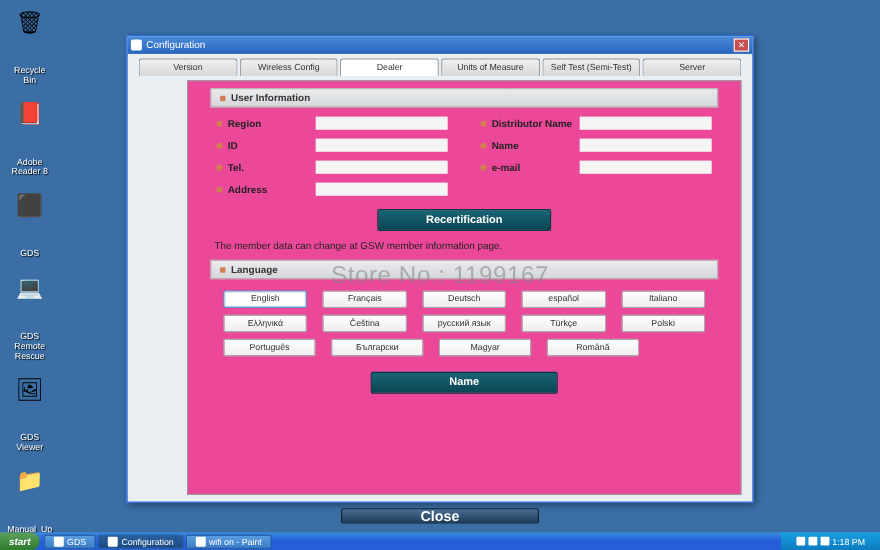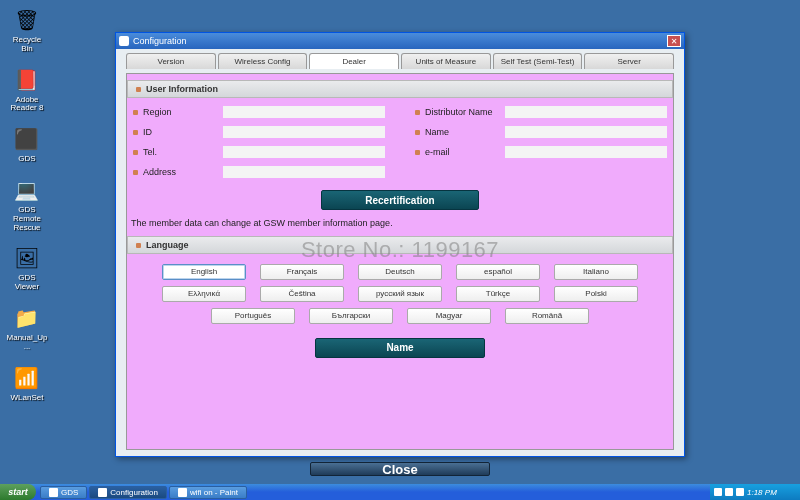--- a/index.html
+++ b/index.html
@@ -2,71 +2,71 @@
 <html><head>
 <meta charset="utf-8">
 <style>
 * { margin: 0; padding: 0; box-sizing: border-box; font-family: Tahoma, Arial, sans-serif; }
 body { width: 800px; height: 500px; background: #3a6ea5; overflow: hidden; position: relative; }
 
 
 .desktop-icons { position: absolute; left: 6px; top: 6px; display: flex; flex-direction: column; gap: 12px; }
 .desktop-icon { width: 42px; display: flex; flex-direction: column; align-items: center; gap: 2px; cursor: pointer; }
 .desktop-icon .icon-img { width: 28px; height: 28px; display: flex; align-items: center; justify-content: center; font-size: 20px; }
-.desktop-icon .icon-label { color: #fff; font-size: 8px; text-align: center; text-shadow: 1px 1px 1px #000; line-height: 1.1; word-break: break-word; }
+.desktop-icon .icon-label { color: #fff; font-size: 8px; text-align: center; text-shadow: 1px 1px 1px #000; line-height: 1.1; word-break: break-word; margin-top: 24px; }
 
 
 .window { position: absolute; left: 115px; top: 32px; width: 570px; height: 425px; background: #e8eef2; border: 1px solid #0054e3; box-shadow: 2px 2px 6px rgba(0,0,0,0.4); }
 .titlebar { height: 16px; background: linear-gradient(to bottom, #4a8cda 0%, #2865be 100%); display: flex; align-items: center; justify-content: space-between; padding: 0 3px; }
 .titlebar-left { display: flex; align-items: center; gap: 4px; }
 .titlebar-icon { width: 10px; height: 10px; background: #fff; border-radius: 2px; }
 .titlebar-text { color: #fff; font-size: 9px; }
 .titlebar-close { width: 14px; height: 12px; background: #c75050; color: #fff; font-size: 8px; display: flex; align-items: center; justify-content: center; cursor: pointer; border: 1px solid #fff; }
 
 .window-body { padding: 4px 10px 6px 10px; height: calc(100% - 16px); display: flex; flex-direction: column; }
 
 
 .tabs { display: flex; gap: 2px; margin-bottom: 4px; }
 .tab { flex: 1; height: 16px; background: linear-gradient(to bottom, #f0f0f0, #d8d8d8); border: 1px solid #999; border-bottom: none; border-radius: 3px 3px 0 0; font-size: 8px; display: flex; align-items: center; justify-content: center; cursor: pointer; color: #333; }
 .tab.active { background: #fff; font-weight: normal; position: relative; z-index: 2; }
 
-.content-area { flex: 1; background: #f0abfc; border: 1px solid #999; padding: 6px 0; }
+.content-area { flex: 1; background: #ec4899; border: 1px solid #999; padding: 6px 20px; margin-left: 44px; }
 
 
 .section-header { background: linear-gradient(to bottom, #eaebed, #d4d7da); border: 1px solid #b8b8b8; padding: 3px 8px; font-size: 9px; font-weight: bold; color: #333; margin-bottom: 6px; }
 .bullet { display: inline-block; width: 5px; height: 5px; background: #d08050; border-radius: 1px; margin-right: 5px; vertical-align: middle; }
 
 .user-info { display: flex; gap: 30px; padding: 2px 6px 8px 6px; }
 .user-col { flex: 1; display: flex; flex-direction: column; gap: 8px; }
 .field-row { display: flex; align-items: center; }
-.field-label { font-size: 9px; font-weight: normal; color: #222; width: 90px; display: flex; align-items: center; }
+.field-label { font-size: 9px; font-weight: bold; color: #222; width: 90px; display: flex; align-items: center; }
 .field-value { flex: 1; height: 12px; background: #f4f4f4; }
 
 .btn-recert { width: 158px; height: 20px; margin: 4px auto 6px auto; background: linear-gradient(to bottom, #1a6575, #0b4552); color: #fff; font-size: 10px; font-weight: bold; display: flex; align-items: center; justify-content: center; border: 1px solid #063440; cursor: pointer; border-radius: 2px; }
 .btn-save { width: 170px; height: 20px; margin: 8px auto 4px auto; background: linear-gradient(to bottom, #1a6575, #0b4552); color: #fff; font-size: 10px; font-weight: bold; display: flex; align-items: center; justify-content: center; border: 1px solid #063440; cursor: pointer; border-radius: 2px; }
 
 .info-text { font-size: 9px; color: #222; padding: 2px 4px 6px 4px; line-height: 1.3; }
 
-.lang-grid { display: flex; flex-direction: column; gap: 6px; padding: 4px 12px 6px 12px; align-items: center; }
+.lang-grid { display: flex; flex-direction: column; gap: 6px; padding: 4px 12px 6px 12px; }
 .lang-row { display: flex; gap: 14px; justify-content: flex-start; }
 .lang-btn { width: 84px; height: 16px; background: linear-gradient(to bottom, #fff, #eee); border: 1px solid #aaa; font-size: 8px; display: flex; align-items: center; justify-content: center; cursor: pointer; border-radius: 2px; color: #333; }
 .lang-btn.selected { border: 1px solid #5a8fc7; background: #fff; box-shadow: inset 0 0 0 1px #bcd4ed; }
 
 
 .close-bar { position: absolute; left: 115px; top: 462px; width: 570px; display: flex; justify-content: center; }
 .btn-close { width: 180px; height: 14px; background: linear-gradient(to bottom, #4a6f93, #1f3b58); color: #fff; font-size: 13px; font-weight: bold; display: flex; align-items: center; justify-content: center; border: 1px solid #122436; cursor: pointer; border-radius: 2px; }
 
 
 .taskbar { position: absolute; left: 0; bottom: 0; width: 800px; height: 16px; background: linear-gradient(to bottom, #3c8cde 0%, #245edb 50%, #245edb 100%); display: flex; align-items: stretch; }
 .start-btn { width: 36px; background: linear-gradient(to bottom, #5da05d, #2d7a2d); color: #fff; font-size: 9px; font-weight: bold; font-style: italic; display: flex; align-items: center; justify-content: center; gap: 3px; border-radius: 0 8px 8px 0; cursor: pointer; }
 .task-buttons { flex: 1; display: flex; align-items: center; gap: 2px; padding: 1px 4px; }
 .task-btn { height: 13px; padding: 0 8px; background: linear-gradient(to bottom, #5a9de0, #3a7dc7); border: 1px solid #2a5fa0; color: #fff; font-size: 8px; display: flex; align-items: center; gap: 3px; cursor: pointer; border-radius: 2px; }
 .task-btn.active { background: linear-gradient(to bottom, #2a5fa0, #1a4a80); }
 .tb-icon { width: 9px; height: 9px; background: #fff; border-radius: 1px; }
-.systray { width: 90px; background: linear-gradient(to bottom, #18a0e0, #0d7bc0); display: flex; align-items: center; justify-content: flex-start; gap: 3px; padding: 0 4px; font-size: 8px; color: #fff; font-style: italic; }
+.systray { width: 90px; background: linear-gradient(to bottom, #18a0e0, #0d7bc0); display: flex; align-items: center; justify-content: center; gap: 3px; padding: 0 4px; font-size: 8px; color: #fff; }
 .tray-icon { width: 8px; height: 8px; background: #fff; border-radius: 1px; }
 
 
 .watermark { position: absolute; left: 50%; top: 50%; transform: translate(-50%, -50%); font-size: 22px; color: rgba(130,130,130,0.55); font-family: Arial; pointer-events: none; z-index: 100; letter-spacing: 0.5px; }
 </style>
 </head>
 <body>
 
 <div class="desktop-icons">
     <div class="desktop-icon">

